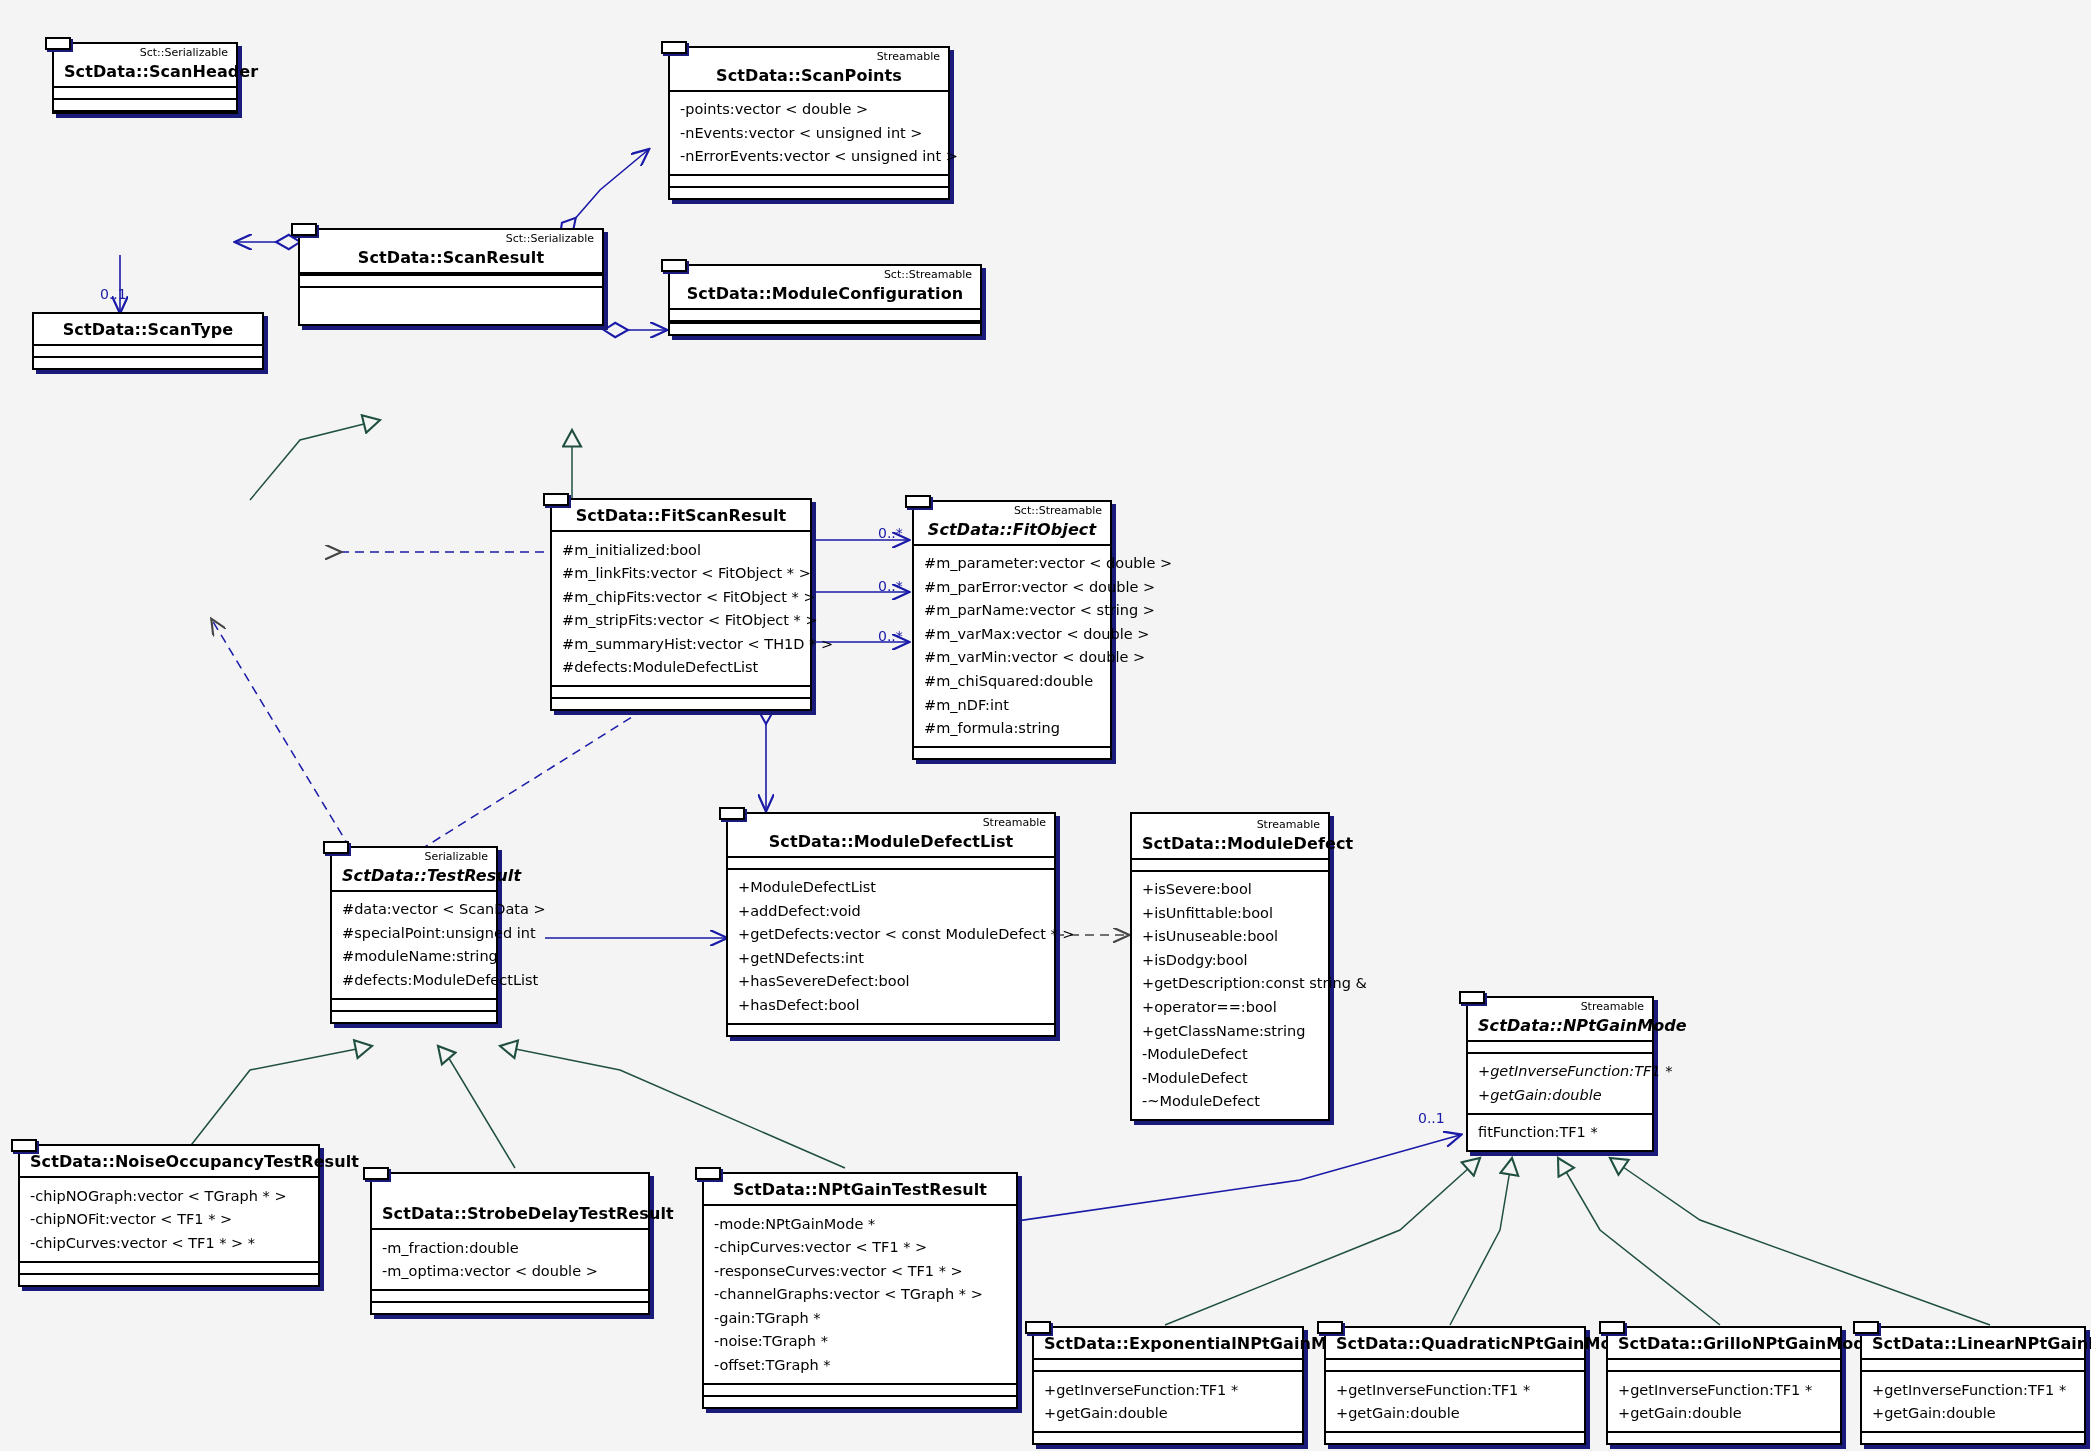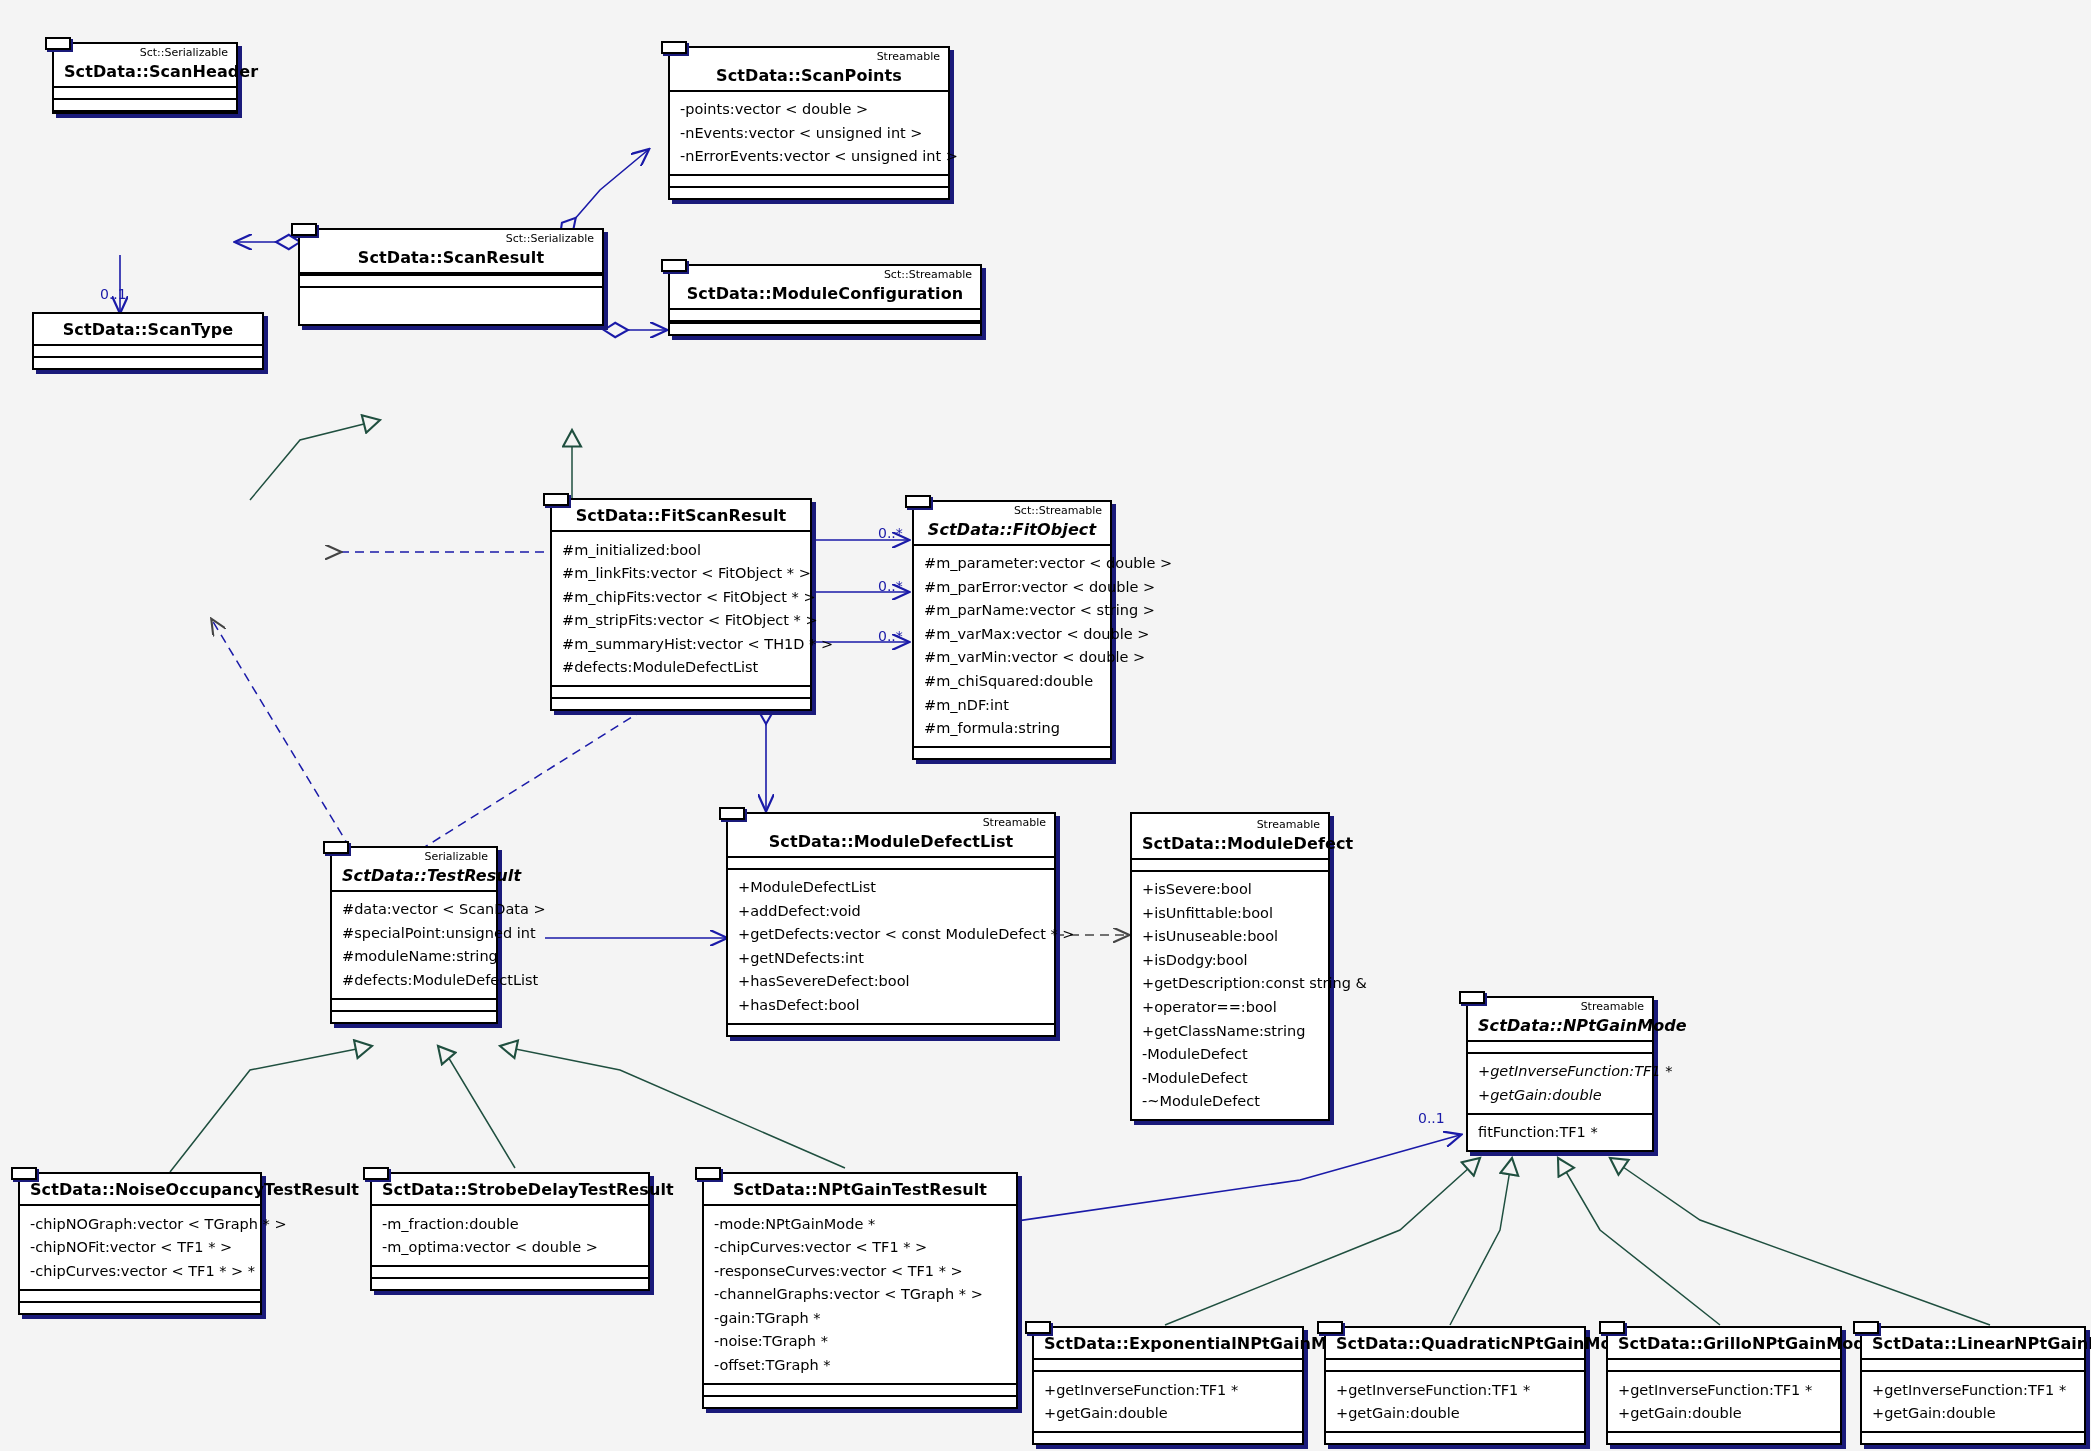--- a/index.html
+++ b/index.html
@@ -306,38 +306,38 @@
     <div class="compartment">
       <div class="row abstract">+getInverseFunction:TF1 *</div>
       <div class="row abstract">+getGain:double</div>
     </div>
     <div class="sep"></div>
     <div class="compartment">
       <div class="row">fitFunction:TF1 *</div>
     </div>
   </div>
 
-  <div class="uml" style="left:18px; top:1172px; width:244px;">
+  <div class="uml" style="left:18px; top:1144px; width:302px;">
     <div class="tab"></div>
     <div class="cname" style="padding-top:6px;">SctData::NoiseOccupancyTestResult</div>
     <div class="sep"></div>
     <div class="compartment">
       <div class="row">-chipNOGraph:vector &lt; TGraph * &gt;</div>
       <div class="row">-chipNOFit:vector &lt; TF1 * &gt;</div>
       <div class="row">-chipCurves:vector &lt; TF1 * &gt; *</div>
     </div>
     <div class="sep"></div>
     <div class="compartment empty"></div>
     <div class="sep"></div>
     <div class="compartment empty"></div>
   </div>
 
   <div class="uml" style="left:370px; top:1172px; width:280px;">
     <div class="tab"></div>
-    <div class="cname" style="padding-top:6px;">SctData::StrobeDelayTestResult</div>
+    <div class="cname" style="padding-top:6px;margin-top:24px;">SctData::StrobeDelayTestResult</div>
     <div class="sep"></div>
     <div class="compartment">
       <div class="row">-m_fraction:double</div>
       <div class="row">-m_optima:vector &lt; double &gt;</div>
     </div>
     <div class="sep"></div>
     <div class="compartment empty"></div>
     <div class="sep"></div>
     <div class="compartment empty"></div>
   </div>

